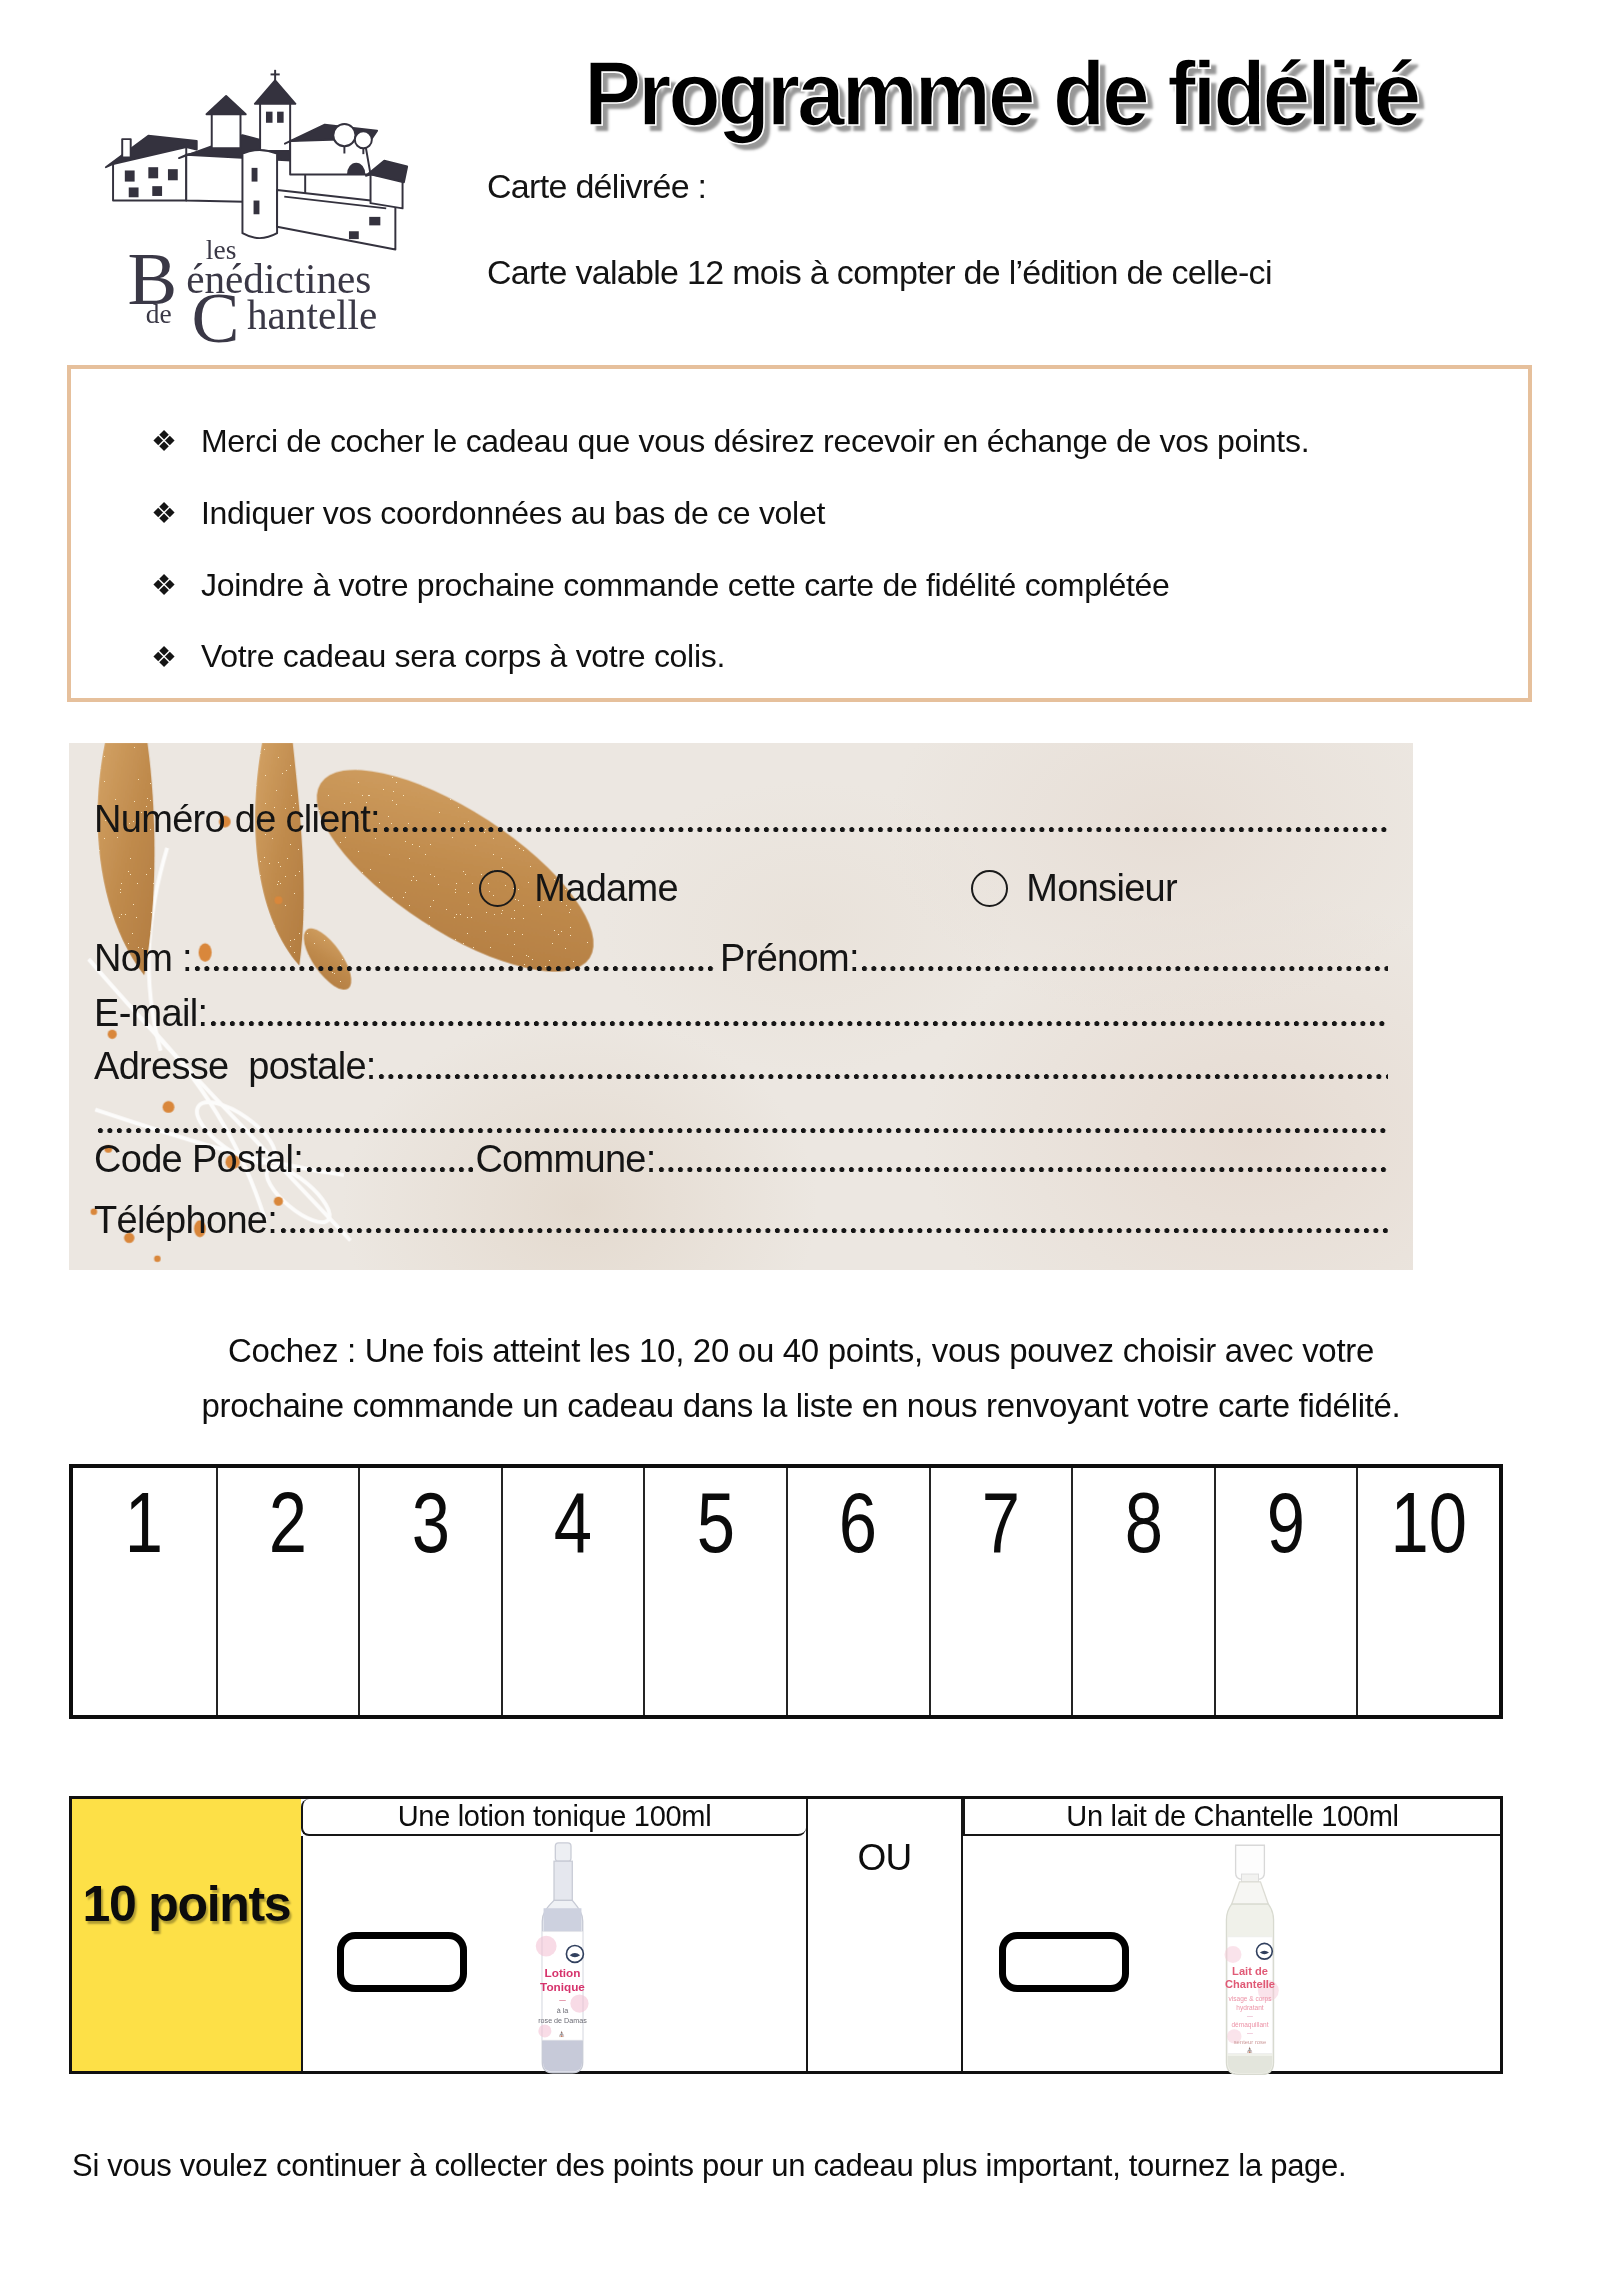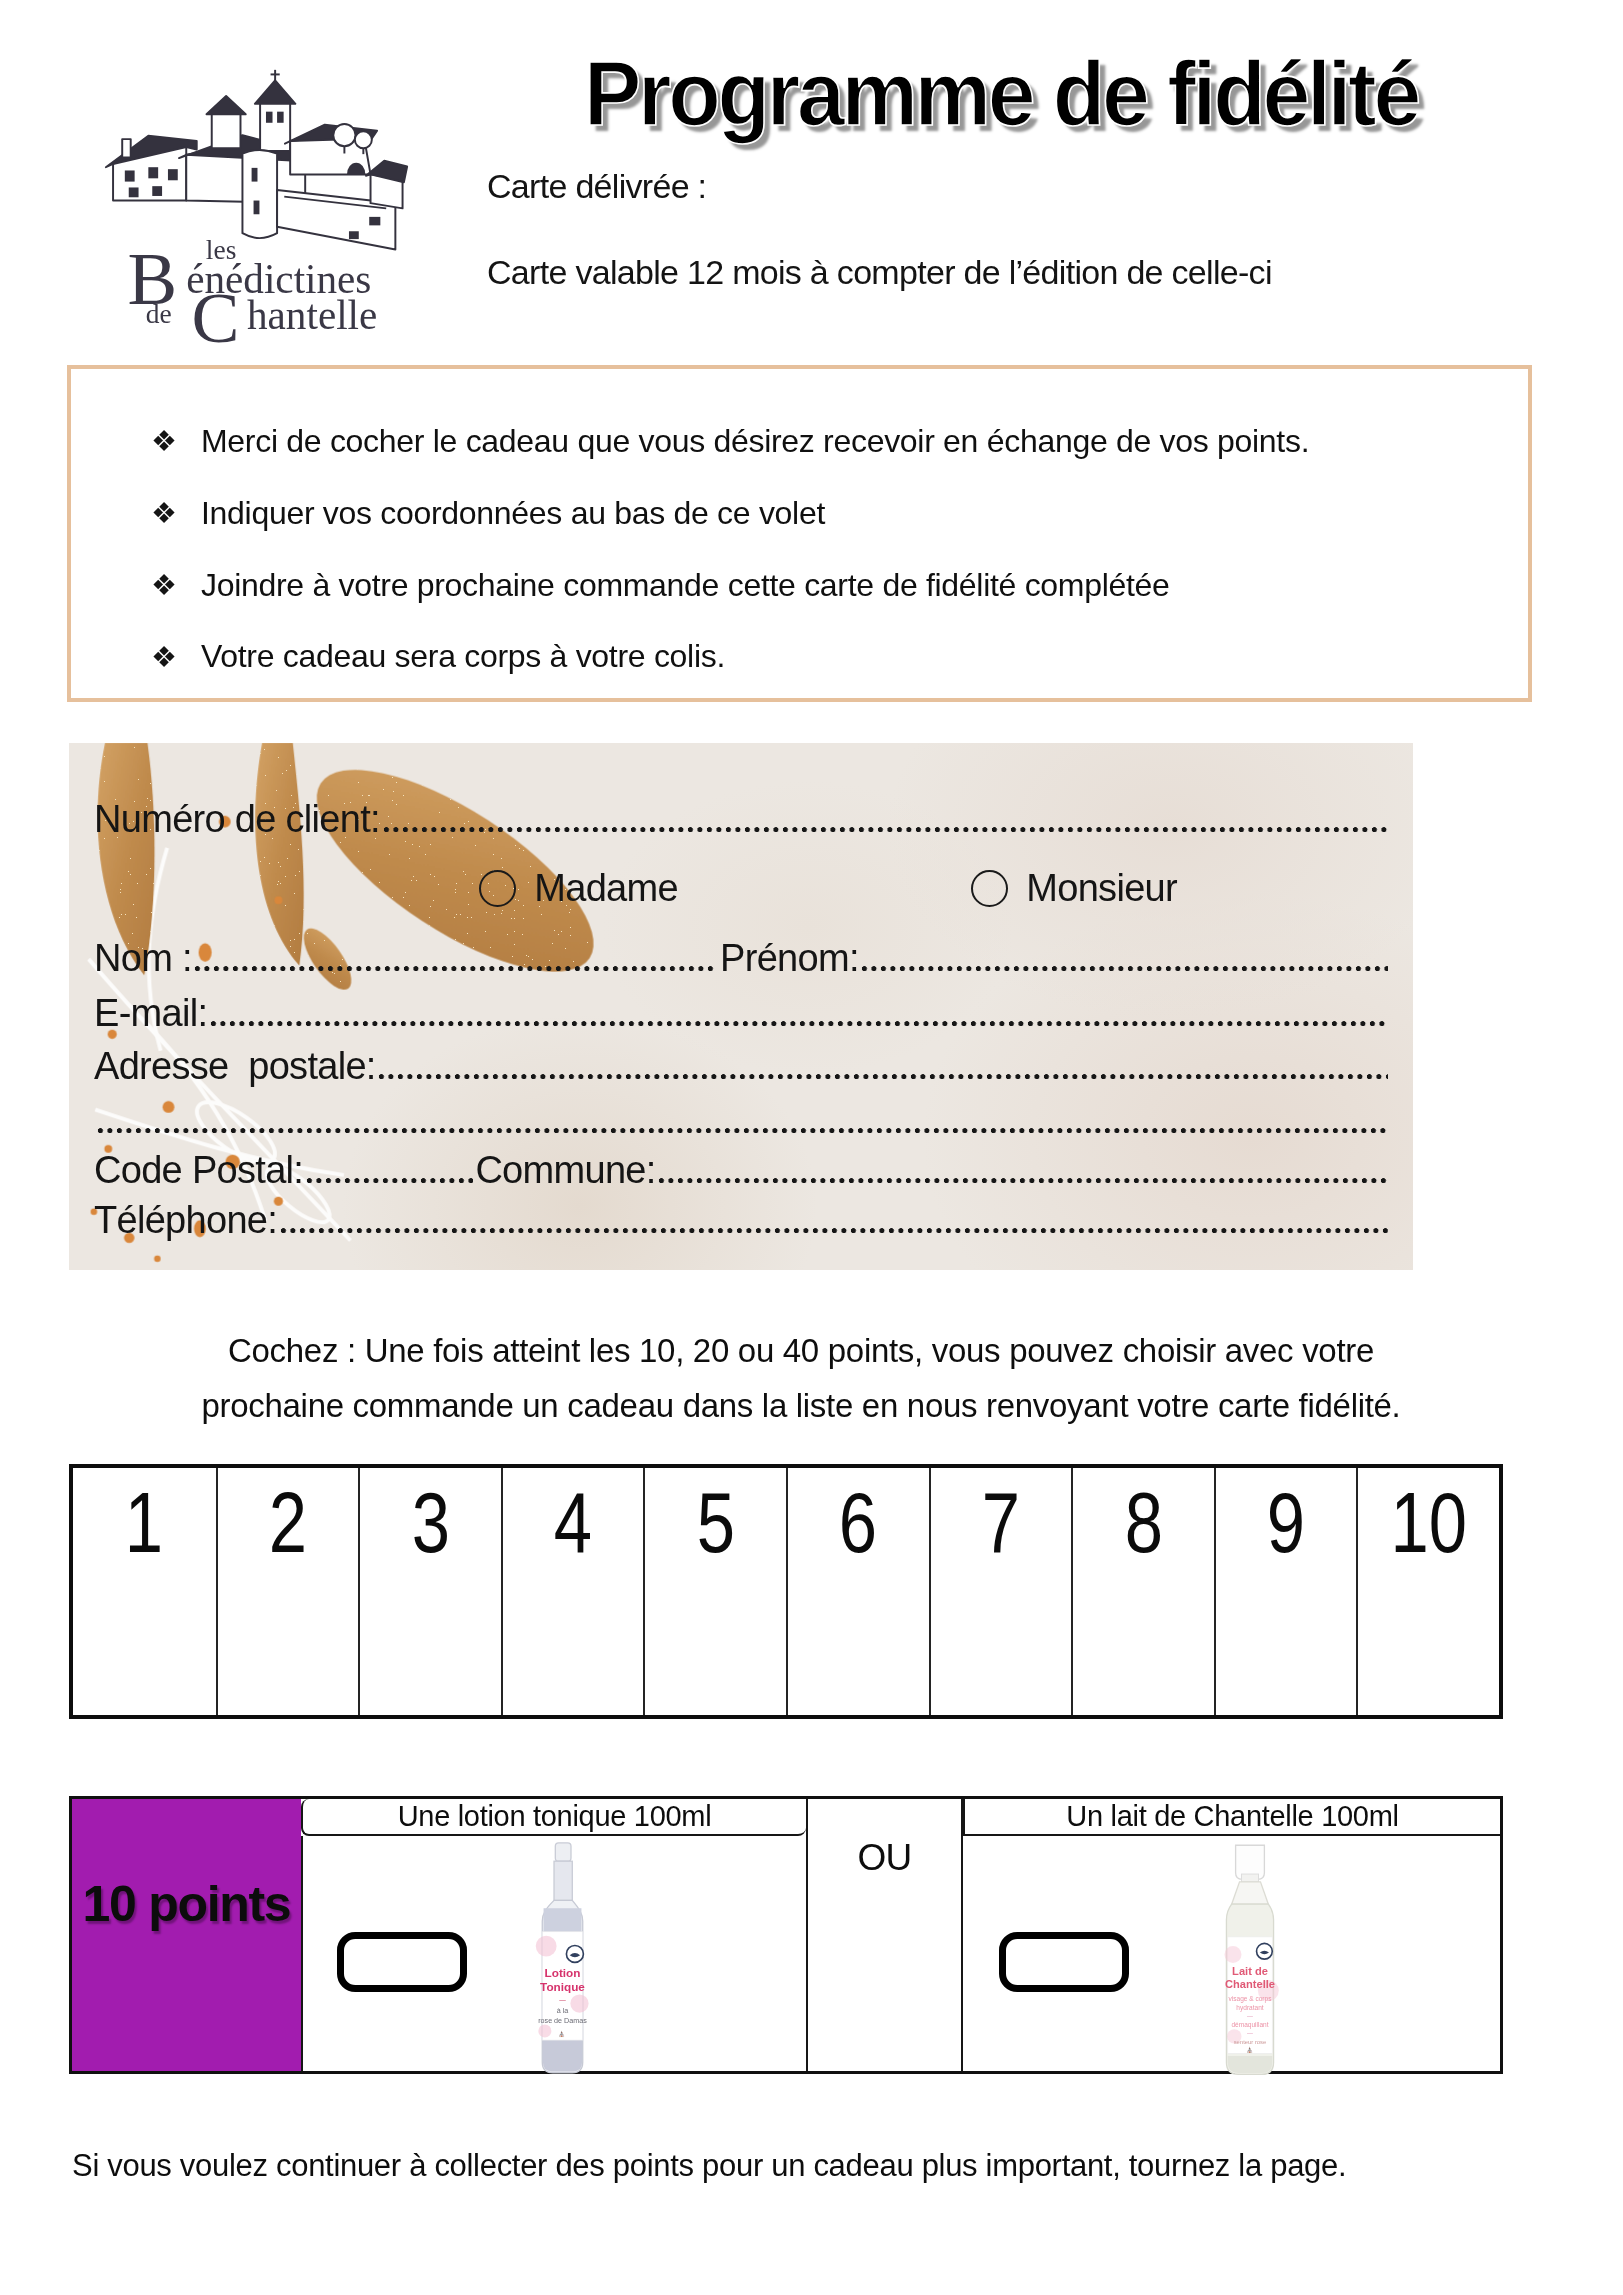--- a/index.html
+++ b/index.html
@@ -52,21 +52,21 @@
   .pgrid{position:absolute;left:69px;top:1464px;width:1434px;height:255px;box-sizing:border-box;
          border:4.6px solid #0d0d0d;display:grid;grid-template-columns:repeat(10,1fr);background:#fff;}
   .pcell{border-left:2px solid #242424;display:flex;justify-content:center;align-items:flex-start;padding-top:10.5px;}
   .pcell:first-child{border-left:none;}
   .pnum{font-size:86px;line-height:1;font-weight:400;color:#0b0b0b;transform:scaleX(0.8);}
 
   
   .rtable{position:absolute;left:69px;top:1796px;width:1434px;height:278px;box-sizing:border-box;
           border:3.3px solid #101010;display:grid;grid-template-columns:229px 505px 157px 1fr;
           grid-template-rows:37px 1fr;background:#fff;}
-  .rw-points{grid-column:1;grid-row:1/3;background:#a21caf;display:flex;align-items:center;justify-content:center;}
+  .rw-points{grid-column:1;grid-row:1/3;background:#fde047;display:flex;align-items:center;justify-content:center;}
   .rw-points span{font-size:50px;font-weight:700;color:#0c0c0c;letter-spacing:-1.3px;
                   text-shadow:2px 2.6px 2px rgba(0,0,0,0.3);transform:translateY(-31px);}
   .rw-h{border-bottom:2.6px solid #161616;border-left:2.6px solid #161616;display:flex;align-items:center;justify-content:center;
         font-size:29px;letter-spacing:-0.3px;color:#0d0d0d;}
   .rw-hL{grid-column:2;grid-row:1;border-radius:8px;}
   .rw-hR{grid-column:4;grid-row:1;}
   .rw-ou{grid-column:3;grid-row:1/3;border-left:2.6px solid #161616;border-right:2.6px solid #161616;
          display:flex;justify-content:center;align-items:flex-start;padding-top:38px;
          font-size:37px;letter-spacing:-0.7px;color:#0d0d0d;}
   .rw-body{position:relative;}
@@ -254,21 +254,21 @@
 
     <div class="frow" style="top:294px;">
       <span class="lbl">Adresse  postale:</span>
       <span class="dots"></span>
     </div>
 
     <div class="frow" style="top:348px;">
       <span class="dots"></span>
     </div>
 
-    <div class="frow" style="top:398px;">
+    <div class="frow" style="top:387px;">
       <span class="lbl">Code Postal:</span>
       <span class="dots fix250"></span>
       <span class="lbl">Commune:</span>
       <span class="dots"></span>
     </div>
 
     <div class="frow" style="top:448px;">
       <span class="lbl">Téléphone:</span>
       <span class="dots"></span>
     </div>

